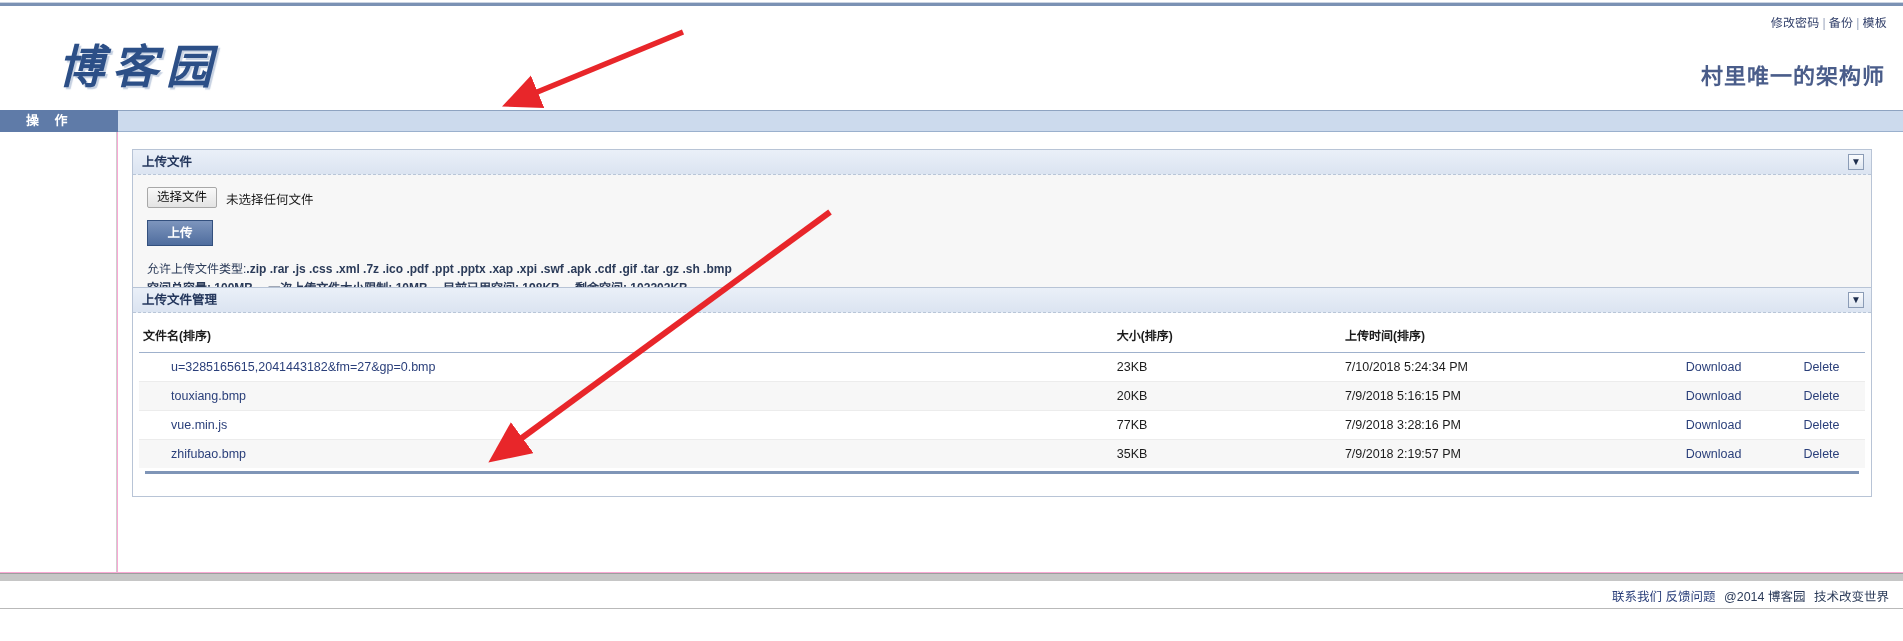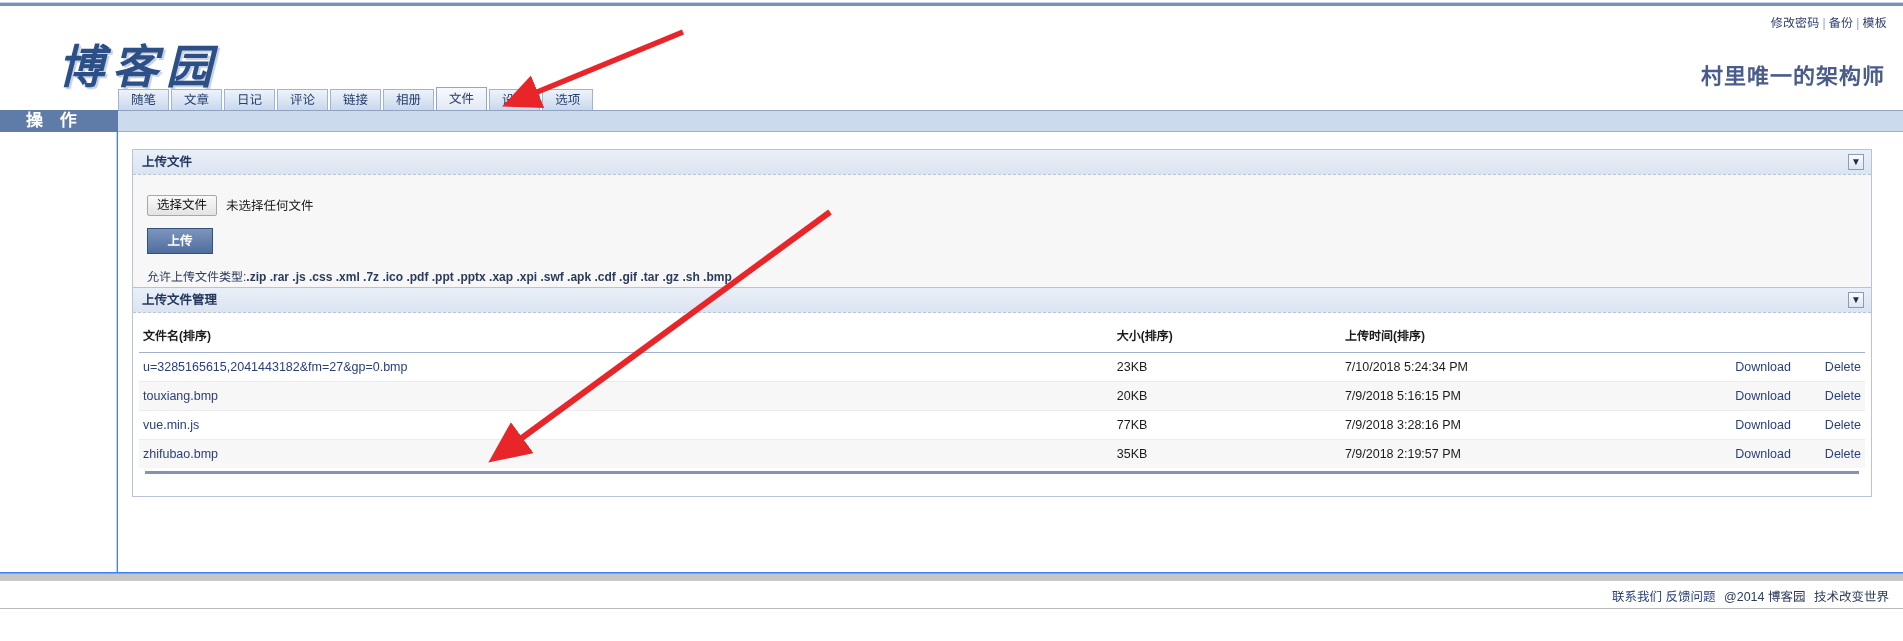--- a/index.html
+++ b/index.html
@@ -7,21 +7,21 @@
     margin: 0;
     padding: 0;
     background: #ffffff;
     font-family: "Liberation Sans", "DejaVu Sans", sans-serif;
   }
   #page {
     position: relative;
     width: 1903px;
     height: 641px;
     overflow: hidden;
-    background: #3b82f6;
+    background: #f9a8d4;
   }
 
   
   .top-strip {
     position: absolute;
     top: 0; left: 0;
     width: 1903px;
     height: 6px;
     background: linear-gradient(#ffffff 0%, #ffffff 30%, #8ea3c1 55%, #6e85a8 100%);
   }
@@ -131,21 +131,21 @@
     box-sizing: border-box;
   }
   .sidebar-head {
     position: absolute;
     left: 0;
     top: 110px;
     width: 118px;
     height: 22px;
     background: #5f7ba8;
     color: #ffffff;
-    font-size: 17px;
+    font-size: 13px;
     font-weight: bold;
     line-height: 22px;
     text-align: left;
     padding-left: 26px;
     box-sizing: border-box;
     letter-spacing: 6px;
   }
 
   
   .sidebar {
@@ -214,23 +214,22 @@
     box-sizing: border-box;
   }
 
   .panel-body {
     background: #f7f7f7;
     padding: 12px 14px 10px 14px;
   }
 
   .file-row {
     display: flex;
-    align-items: flex-start;
+    align-items: flex-end;
     margin-bottom: 12px;
-    margin-top: 8px;
   }
   .choose-btn {
     display: inline-block;
     height: 21px;
     line-height: 19px;
     padding: 0 9px;
     font-size: 12.5px;
     color: #101010;
     background: linear-gradient(#f9f9f9, #e3e3e3);
     border: 1px solid #a8a8a8;
@@ -297,25 +296,26 @@
     white-space: nowrap;
     overflow: hidden;
     text-overflow: ellipsis;
     border-bottom: 1px solid #ececec;
   }
   table.files tbody tr:nth-child(even) { background: #f7f7f7; }
   table.files tbody tr:last-child td { border-bottom: none; }
   .col-name  { width: 57%; }
   .col-size  { width: 13%; }
   .col-time  { width: 18%; }
-  .col-act   { width: 12%; text-align: right; }
+  .col-act   { width: 12%; }
   td.col-act { padding-right: 12px; }
   a.link {
     color: #2a3f7a;
     text-decoration: none;
+    margin-left: 28px;
   }
   .act-gap { display: inline-block; width: 34px; }
   .table-bottom-rule {
     height: 3px;
     background: #7f95b7;
     margin: 3px 6px 0 6px;
   }
   .table-tail { height: 22px; background: #ffffff; }
 
   
@@ -381,31 +381,20 @@
 
     <div class="top-links">
       <a href="#">修改密码</a><span class="sep">|</span><a href="#">备份</a><span class="sep">|</span><a href="#">模板</a>
     </div>
 
     <div class="logo">博客园</div>
 
     <div class="blog-title">村里唯一的架构师</div>
   </div>
 
-  <div class="tabs">
-    <div class="tab">随笔</div>
-    <div class="tab">文章</div>
-    <div class="tab">日记</div>
-    <div class="tab">评论</div>
-    <div class="tab">链接</div>
-    <div class="tab">相册</div>
-    <div class="tab active">文件</div>
-    <div class="tab">设置</div>
-    <div class="tab">选项</div>
-  </div>
 
   <div class="banner"></div>
   <div class="sidebar-head">操 作</div>
 
   <div class="sidebar"></div>
 
   <div class="content">
 
     <div class="panel panel-upload">
       <div class="panel-head">

